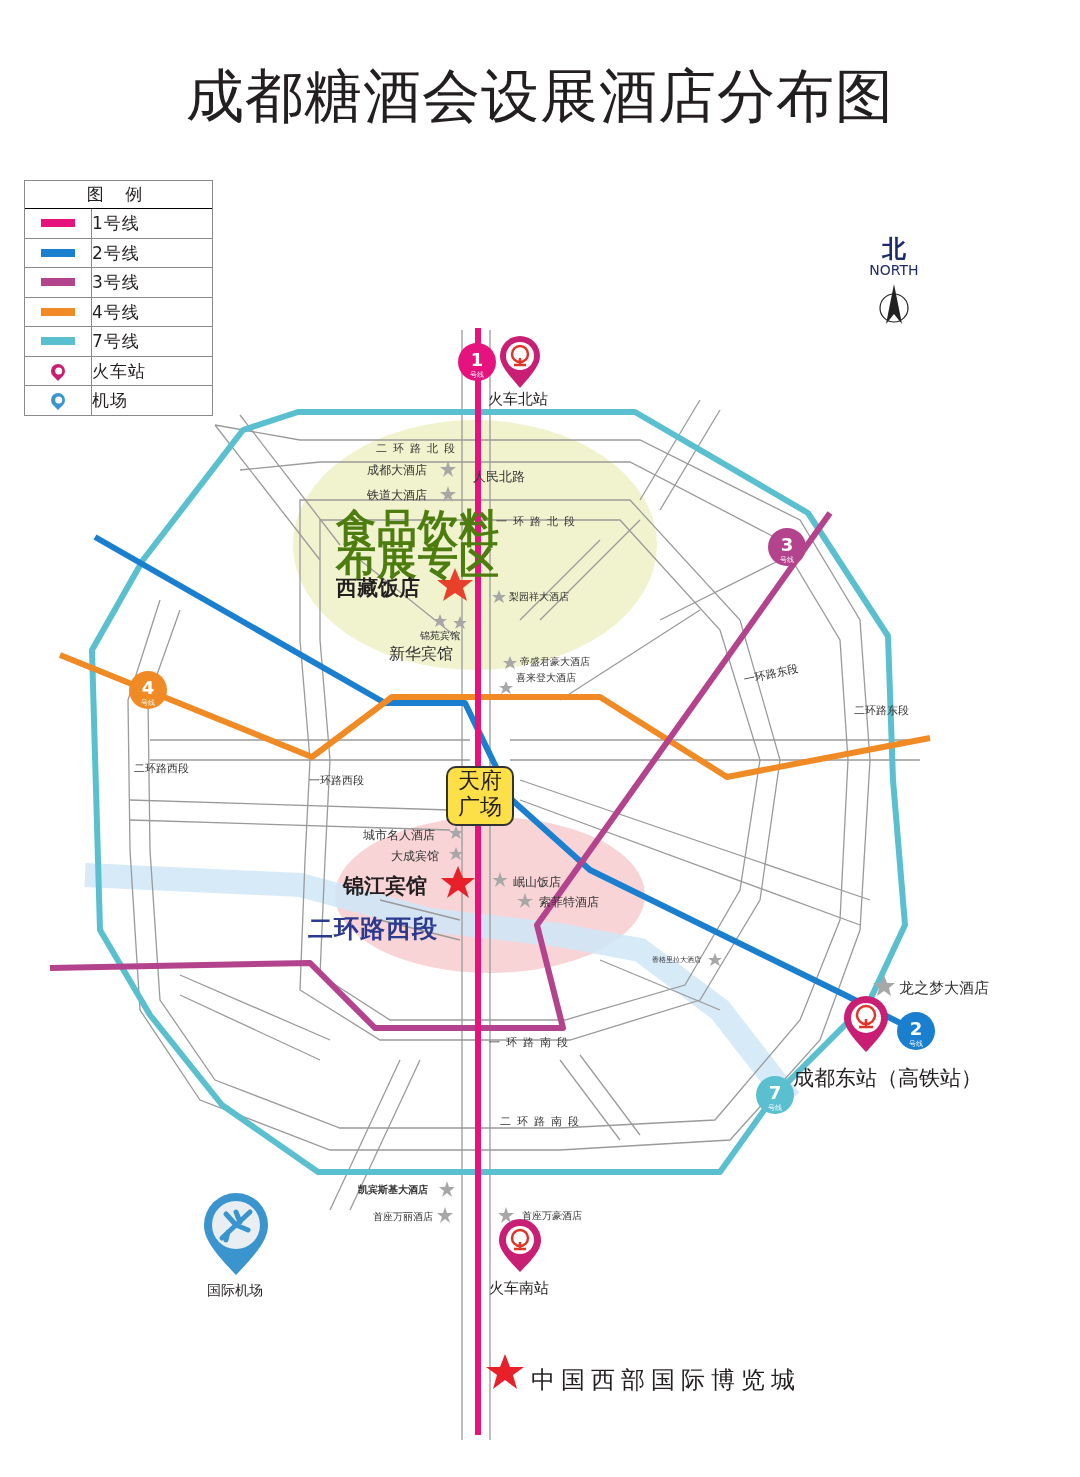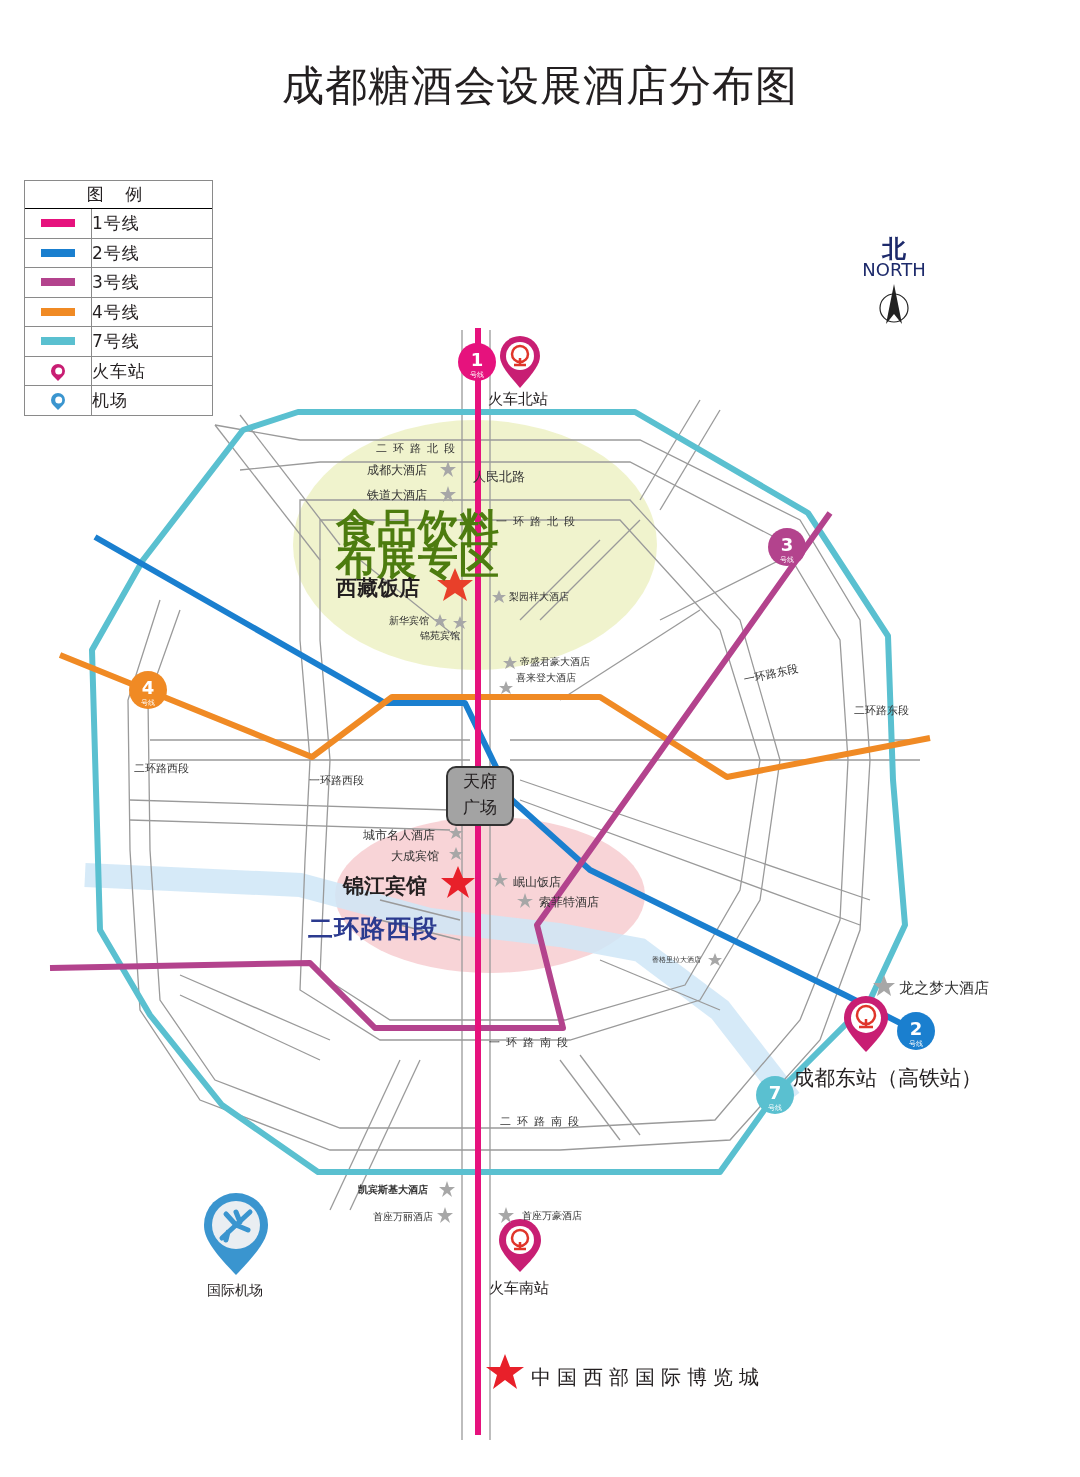--- a/index.html
+++ b/index.html
@@ -1,42 +1,42 @@
 <!DOCTYPE html>
 <html><head>
 <meta charset="utf-8">
 <style>
   html,body{margin:0;padding:0;background:#ffffff;}
   body{width:1080px;height:1477px;position:relative;overflow:hidden;font-family:"DejaVu Sans","Liberation Sans",sans-serif;color:#231f20;}
-  .title{position:absolute;left:0;top:58px;width:1080px;text-align:center;font-size:42px;letter-spacing:1px;color:#231f20;font-family:"DejaVu Sans",sans-serif;}
+  .title{position:absolute;left:0;top:58px;width:1080px;text-align:center;font-size:58px;letter-spacing:1px;color:#231f20;font-family:"DejaVu Sans",sans-serif;}
   svg.map{position:absolute;left:0;top:0;}
   .legend{position:absolute;left:24px;top:180px;width:187px;border:1px solid #8a8a8a;background:#fff;font-size:17px;}
   .legend .hd{height:27px;line-height:27px;text-align:center;border-bottom:1px solid #000000;letter-spacing:8px;}
   .legend .row{display:flex;height:28.5px;border-bottom:1px solid #8a8a8a;}
   .legend .row:last-child{border-bottom:none;}
   .legend .sw{width:66px;border-right:1px solid #8a8a8a;display:flex;align-items:center;justify-content:center;}
   .legend .bar{width:34px;height:8px;}
   .legend .lb{flex:1;text-align:left;line-height:28px;letter-spacing:1px;}
   .pin{width:14px;height:14px;border-radius:50% 50% 50% 0;transform:rotate(-45deg);display:flex;align-items:center;justify-content:center;}
   .pin i{display:block;width:7px;height:7px;border-radius:50%;background:#fff;transform:rotate(45deg);}
   .north{position:absolute;left:862px;top:236px;width:64px;text-align:center;color:#1d2a6b;}
   .north .cn{font-size:24px;font-weight:bold;line-height:26px;}
-  .north .en{font-size:18px;line-height:16px;}
+  .north .en{font-size:14px;line-height:16px;}
   .lbl{position:absolute;white-space:nowrap;}
   .road{font-size:11px;color:#333;letter-spacing:6px;}
   .vroad{font-size:11px;color:#333;width:12px;line-height:17px;text-align:center;}
   .hotel{font-size:12px;color:#333;}
   .hotel-sm{font-size:9px;color:#333;}
   .zone-green{font-size:40px;font-weight:bold;color:#4d7c0f;line-height:32px;letter-spacing:1px;}
   .zone-blue{font-size:25px;font-weight:bold;color:#2b3a8f;letter-spacing:1px;}
   .big-hotel{font-size:21px;font-weight:bold;color:#231f20;}
   .station{font-size:15px;color:#231f20;}
   .station-lg{font-size:21px;color:#231f20;}
-  .expo{font-size:20px;color:#231f20;letter-spacing:6px;}
-  .tianfu{position:absolute;left:446px;top:766px;width:64px;height:56px;border:2px solid #333;border-radius:10px;background:#a3a3a3;font-size:17px;text-align:center;line-height:26px;}
+  .expo{font-size:24px;color:#231f20;letter-spacing:6px;}
+  .tianfu{position:absolute;left:446px;top:766px;width:64px;height:56px;border:2px solid #333;border-radius:10px;background:#fde047;font-size:22px;text-align:center;line-height:26px;}
 </style>
 </head>
 <body>
 
 <div class="title">成都糖酒会设展酒店分布图</div>
 
 <svg class="map" width="1080" height="1477" viewBox="0 0 1080 1477">
 
   <ellipse cx="475" cy="545" rx="182" ry="125" fill="#eef2c8" opacity="0.9"></ellipse>
   <ellipse cx="490" cy="895" rx="155" ry="78" fill="#f7cfd3" opacity="0.9"></ellipse>
@@ -245,21 +245,21 @@
 <div class="lbl big-hotel" style="left:343px;top:872px;">锦江宾馆</div>
 
 <div class="tianfu">
   <div>天府</div>
   <div>广场</div>
 </div>
 
 <div class="lbl hotel" style="left:367px;top:462px;">成都大酒店</div>
 <div class="lbl hotel" style="left:367px;top:487px;">铁道大酒店</div>
 <div class="lbl hotel" style="left:509px;top:590px;font-size:10px;">梨园祥大酒店</div>
-<div class="lbl hotel" style="left:389px;top:614px;font-size:10px;">新华宾馆</div>
+<div class="lbl hotel" style="left:389px;top:644px;font-size:16px;">新华宾馆</div>
 <div class="lbl hotel" style="left:420px;top:629px;font-size:10px;">锦苑宾馆</div>
 <div class="lbl hotel" style="left:520px;top:655px;font-size:10px;">帝盛君豪大酒店</div>
 <div class="lbl hotel" style="left:516px;top:671px;font-size:10px;">喜来登大酒店</div>
 <div class="lbl hotel" style="left:363px;top:827px;">城市名人酒店</div>
 <div class="lbl hotel" style="left:391px;top:848px;">大成宾馆</div>
 <div class="lbl hotel" style="left:513px;top:874px;">岷山饭店</div>
 <div class="lbl hotel" style="left:539px;top:894px;">索菲特酒店</div>
 <div class="lbl hotel-sm" style="left:652px;top:955px;font-size:7px;">香格里拉大酒店</div>
 <div class="lbl hotel" style="left:899px;top:979px;font-size:15px;">龙之梦大酒店</div>
 <div class="lbl hotel" style="left:358px;top:1183px;font-size:10px;font-weight:bold;">凯宾斯基大酒店</div>

